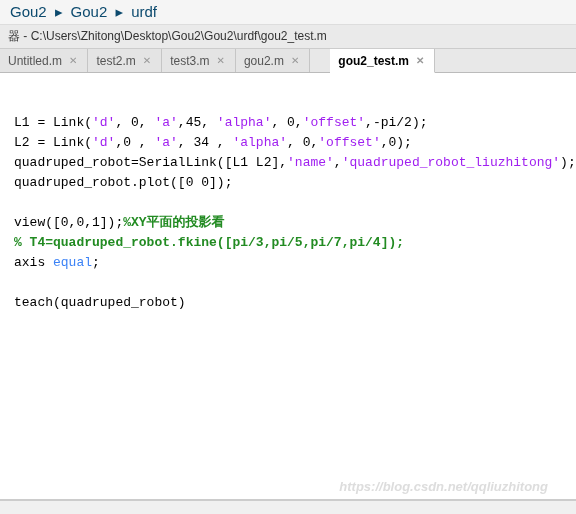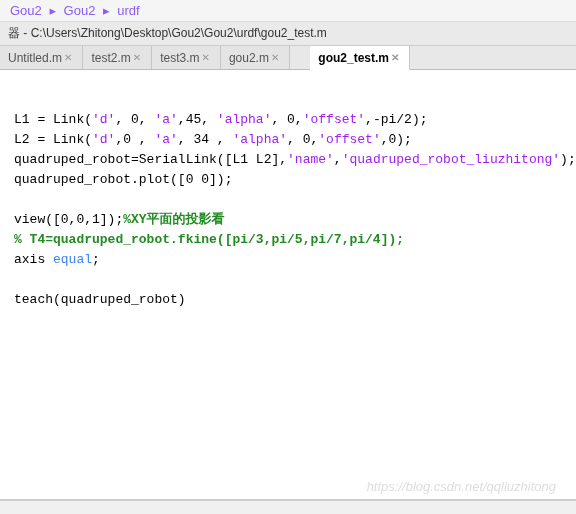--- a/index.html
+++ b/index.html
@@ -8,22 +8,22 @@
       font-size: 12px;
       background: #fff;
       width: 576px;
       height: 514px;
       overflow: hidden;
     }
     .breadcrumb {
       padding: 3px 8px;
       background: #f5f5f5;
       border-bottom: 1px solid #ddd;
-      color: #8b5cf6;
-      font-size: 13px;
+      color: #0c4a6e;
+      font-size: 15px;
     }
     .breadcrumb span { margin: 0 2px; }
     .titlebar {
       padding: 3px 8px;
       background: #eaeaea;
       border-bottom: 1px solid #ccc;
       color: #333;
       font-size: 12px;
     }
     .tabs {
@@ -35,20 +35,21 @@
     }
     .tab {
       display: flex;
       align-items: center;
       padding: 0 8px;
       border-right: 1px solid #c5c5c5;
       background: #e4e4e4;
       color: #555;
       font-size: 12px;
       cursor: pointer;
+      gap: 5px;
     }
     .tab.active {
       background: #fff;
       color: #000;
       border-bottom: 1px solid #fff;
       margin-bottom: -1px;
       font-weight: bold;
       margin-left: 20px;
     }
     .tab .close {
@@ -66,24 +67,25 @@
       height: calc(100% - 70px);
       overflow: auto;
       white-space: pre;
     }
     .str { color: #a020f0; }
     .kw  { color: #3b82f6; }
     .com { color: #228b22; font-weight: bold; }
     .watermark {
       position: absolute;
       bottom: 20px;
-      right: 20px;
+      right: 28px;
       color: #ddd;
       font-size: 13px;
       font-style: italic;
+      font-weight: bold;
     }
     .bottom-border {
       position: absolute;
       bottom: 14px;
       left: 0;
       right: 0;
       border-top: 1px solid #ccc;
     }
     .footer-bar {
       position: absolute;

